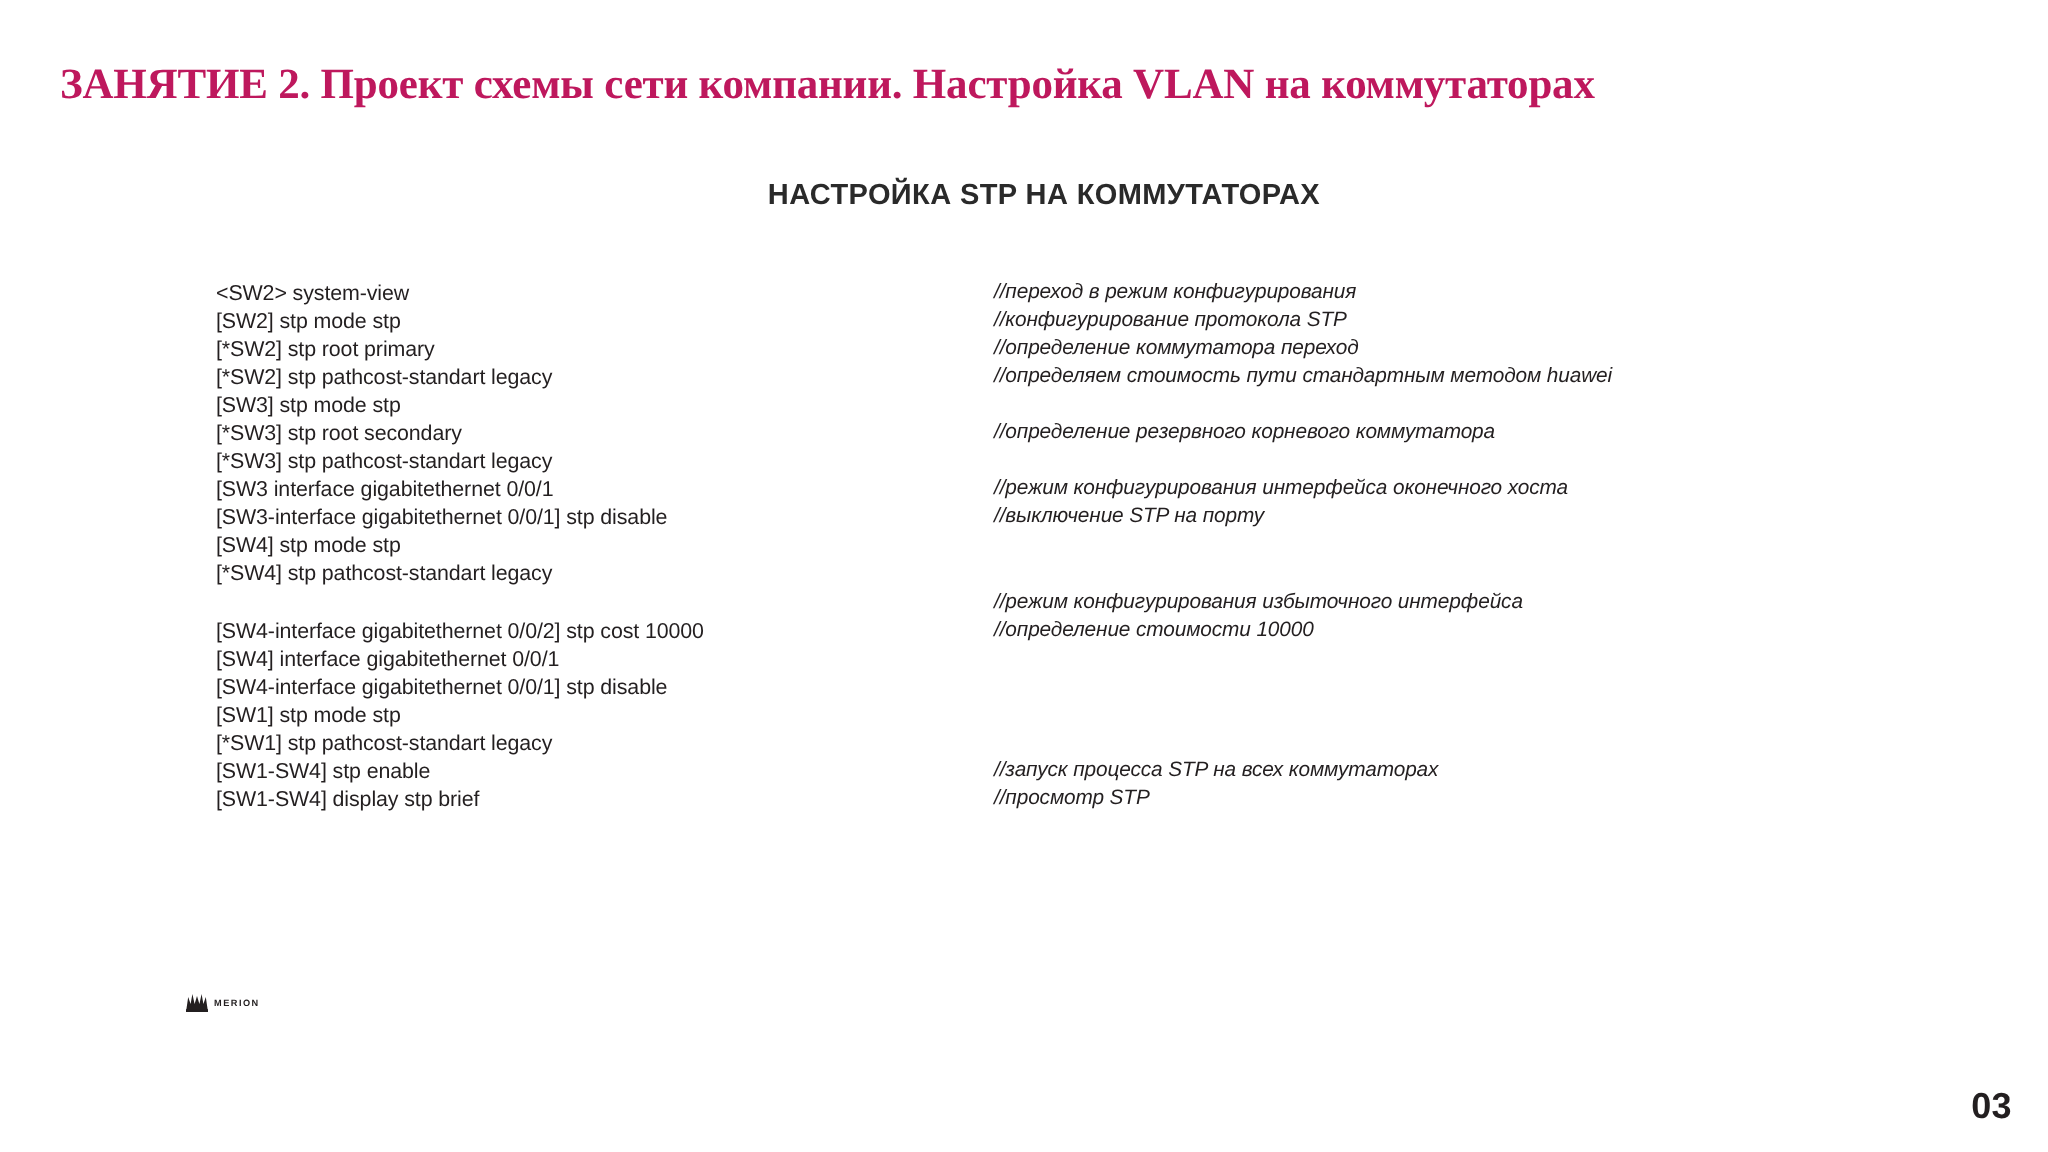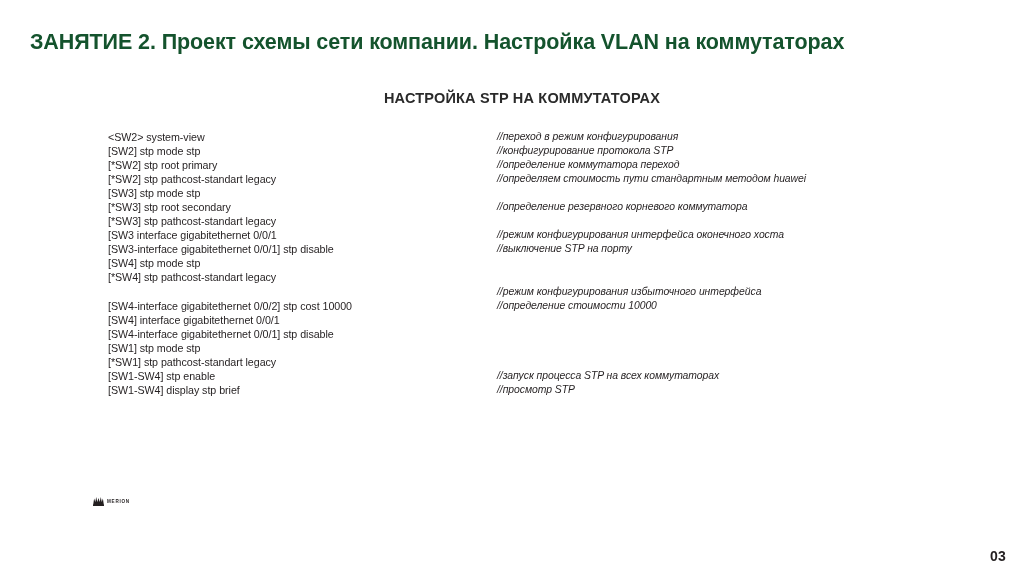--- a/index.html
+++ b/index.html
@@ -27,42 +27,43 @@
   
   .title {
     position: absolute;
     left: 30px;
     top: 14px;
     width: 880px;
     font-size: 21.5px;
     line-height: 28px;
     font-weight: bold;
     letter-spacing: -0.1px;
-    color: #14532d;
+    color: #be185d;
+    font-family: Liberation Serif, serif;
   }
 
   
   .subtitle {
     position: absolute;
     left: 0;
     right: 0;
     top: 90px;
     text-align: center;
     font-size: 14.5px;
     font-weight: bold;
     letter-spacing: 0.2px;
     color: #2a2a2a;
     padding-left: 20px;
   }
 
   
   .codeblock {
     position: absolute;
     left: 108px;
-    top: 130px;
+    top: 140px;
     width: 840px;
   }
   .code-row {
     position: relative;
     height: 14.05px;
     line-height: 14.05px;
     white-space: nowrap;
   }
   .cmd {
     position: absolute;
@@ -102,21 +103,21 @@
     color: #231f20;
     line-height: 1;
     padding-top: 1px;
   }
 
   
   .page-number {
     position: absolute;
     right: 18px;
     bottom: 12px;
-    font-size: 14px;
+    font-size: 18px;
     font-weight: bold;
     color: #231f20;
     letter-spacing: 0.2px;
   }
 </style>
 </head>
 <body>
 
 <div class="slide">
 

